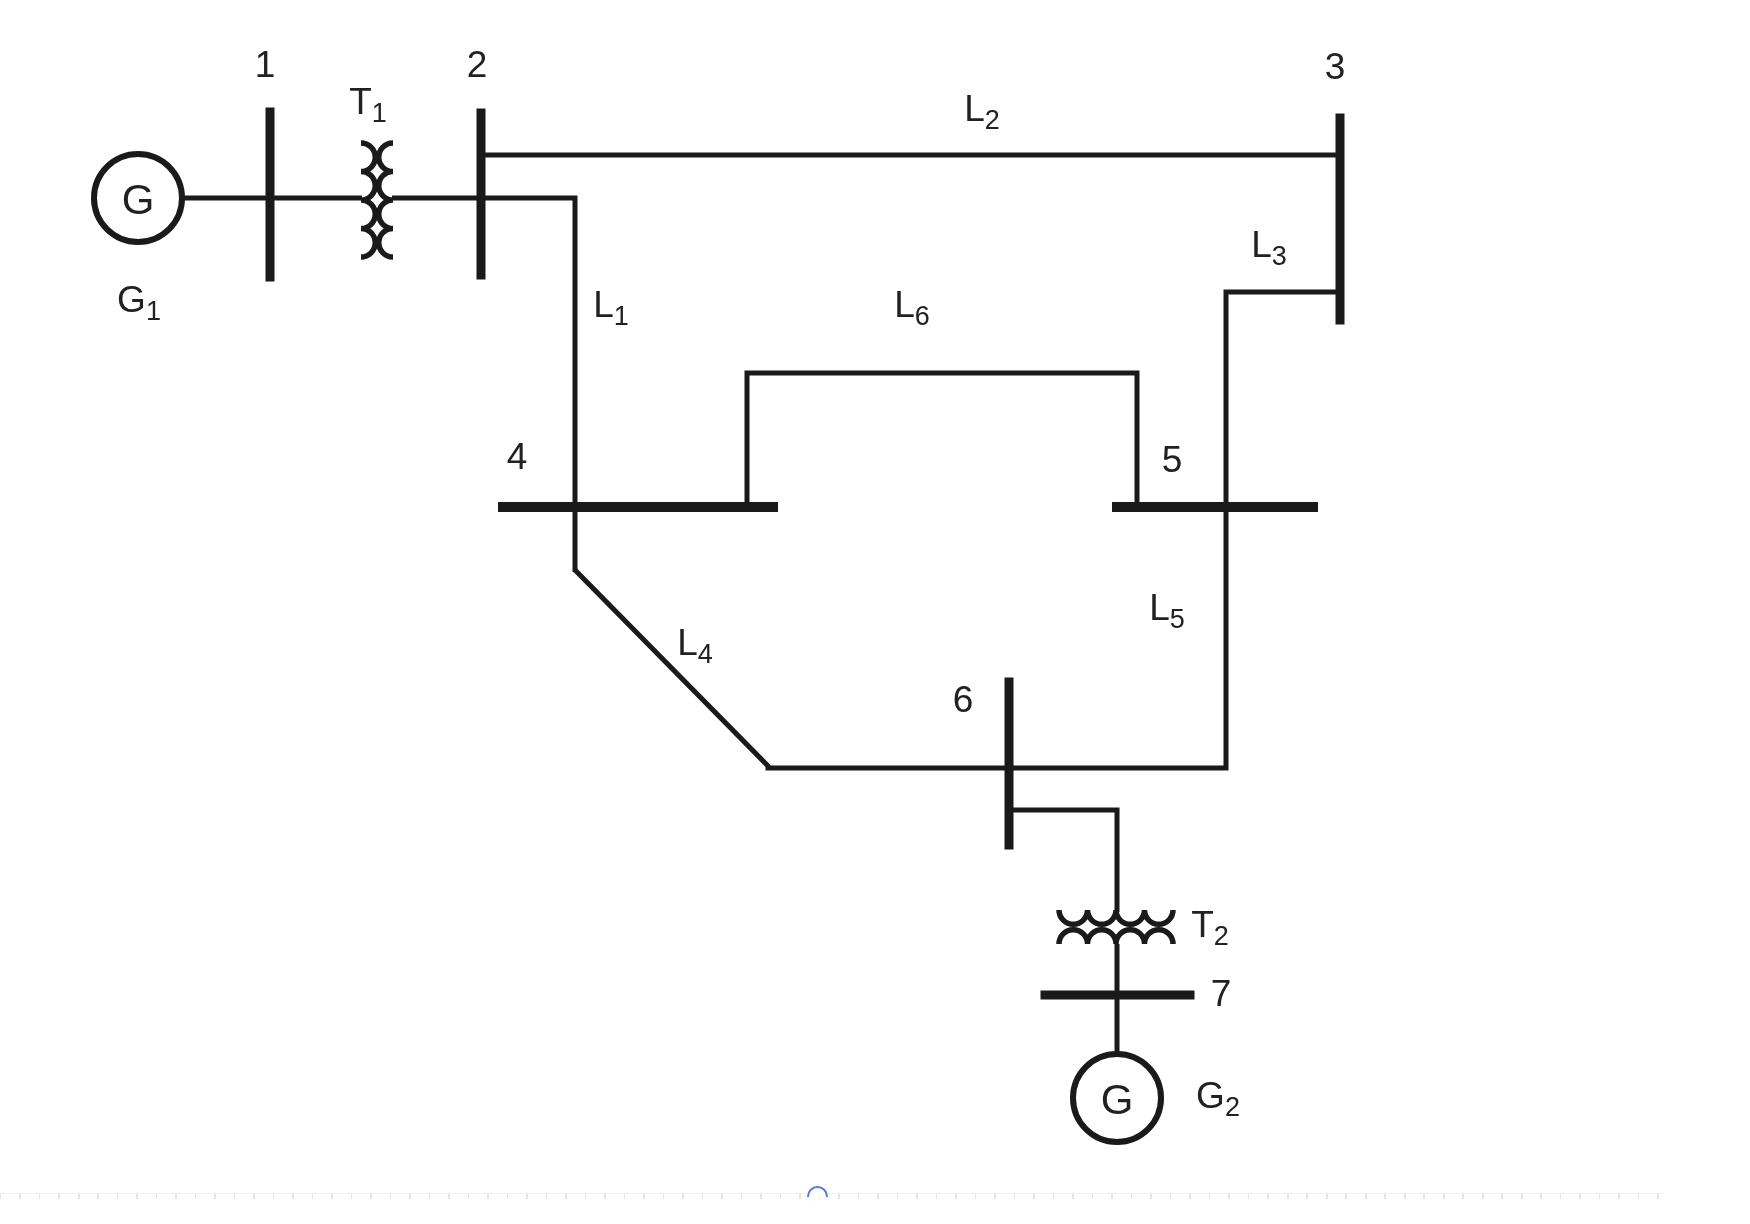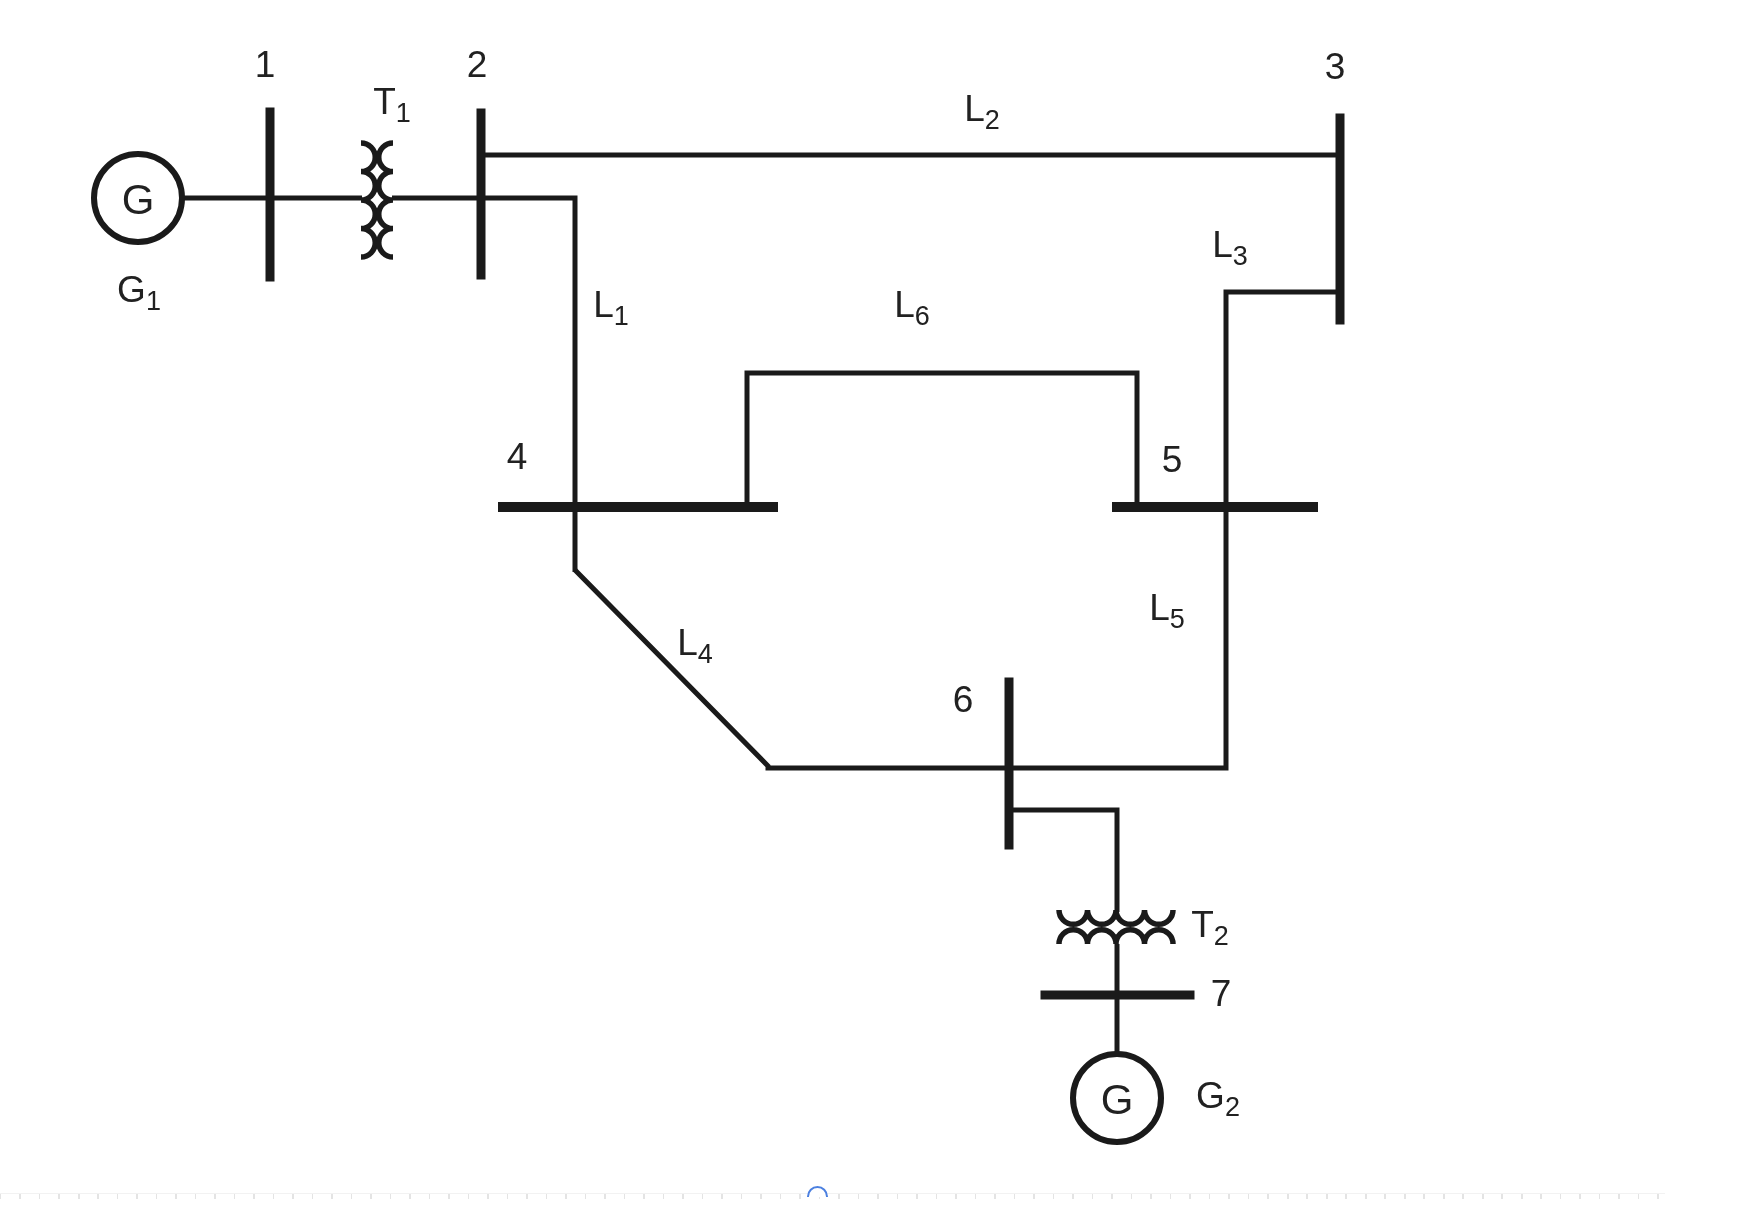--- a/index.html
+++ b/index.html
@@ -99,29 +99,29 @@
   </svg>
 
   <div class="lbl" style="left:265px;top:68px"><span class="m">1</span><span class="s"></span></div>
   <div class="lbl" style="left:477px;top:68px"><span class="m">2</span><span class="s"></span></div>
   <div class="lbl" style="left:1335px;top:70px"><span class="m">3</span><span class="s"></span></div>
   <div class="lbl" style="left:517px;top:460px"><span class="m">4</span><span class="s"></span></div>
   <div class="lbl" style="left:1172px;top:463px"><span class="m">5</span><span class="s"></span></div>
   <div class="lbl" style="left:963px;top:703px"><span class="m">6</span><span class="s"></span></div>
   <div class="lbl" style="left:1221px;top:997px"><span class="m">7</span><span class="s"></span></div>
 
-  <div class="lbl" style="left:392px;top:105px"><span class="m">T</span><span class="s">1</span></div>
+  <div class="lbl" style="left:368px;top:105px"><span class="m">T</span><span class="s">1</span></div>
   <div class="lbl" style="left:1210px;top:928px"><span class="m">T</span><span class="s">2</span></div>
 
-  <div class="lbl" style="left:139px;top:293px"><span class="m">G</span><span class="s">1</span></div>
+  <div class="lbl" style="left:139px;top:303px"><span class="m">G</span><span class="s">1</span></div>
   <div class="lbl" style="left:1218px;top:1099px"><span class="m">G</span><span class="s">2</span></div>
 
   <div class="lbl" style="left:611px;top:308px"><span class="m">L</span><span class="s">1</span></div>
   <div class="lbl" style="left:982px;top:112px"><span class="m">L</span><span class="s">2</span></div>
-  <div class="lbl" style="left:1230px;top:248px"><span class="m">L</span><span class="s">3</span></div>
+  <div class="lbl" style="left:1269px;top:248px"><span class="m">L</span><span class="s">3</span></div>
   <div class="lbl" style="left:695px;top:646px"><span class="m">L</span><span class="s">4</span></div>
   <div class="lbl" style="left:1167px;top:611px"><span class="m">L</span><span class="s">5</span></div>
   <div class="lbl" style="left:912px;top:308px"><span class="m">L</span><span class="s">6</span></div>
 
   <div class="lbl gsym" style="left:138px;top:200px"><span>G</span></div>
   <div class="lbl gsym" style="left:1117px;top:1100px"><span>G</span></div>
 
   <div class="ruler"></div>
   <div class="handle-clip">
     <div class="handle-circle"></div>

